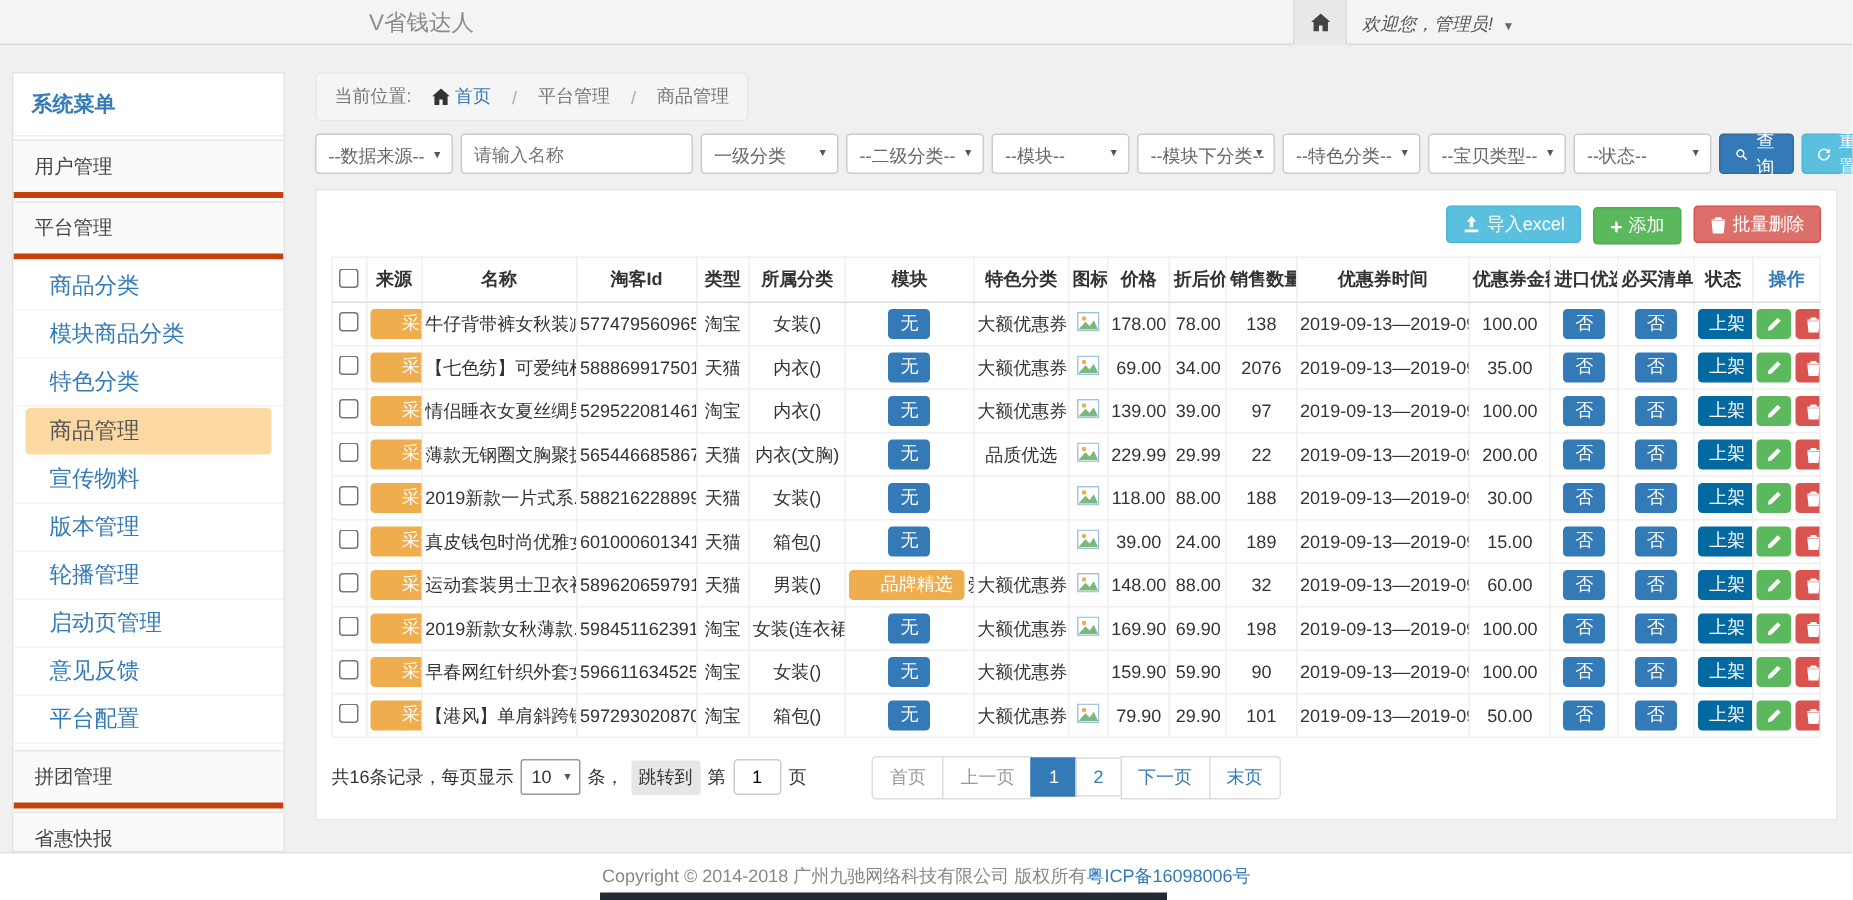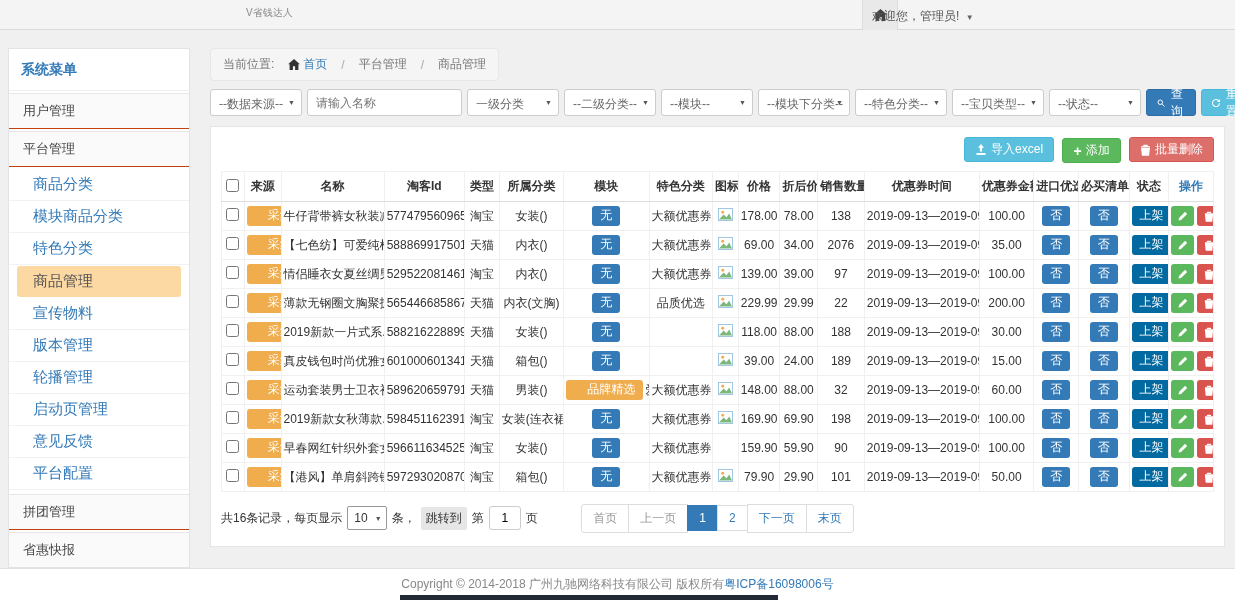--- a/index.html
+++ b/index.html
@@ -2,29 +2,29 @@
 <html><head>
 <meta charset="utf-8">
 <style>
   * { box-sizing: border-box; margin: 0; padding: 0; }
   html,body { width:1235px; height:600px; overflow:hidden; }
   body { font-family:"Liberation Sans","DejaVu Sans",sans-serif; background:#f0f0f0; color:#333; font-size:12px; }
   .page { position:relative; width:1235px; height:600px; overflow:hidden; }
 
   
   .topbar { position:absolute; top:0; left:0; right:0; height:30px; background:#f4f4f4; border-bottom:1px solid #d9d9d9; }
-  .topbar .app-title { position:absolute; left:246px; top:6px; font-size:10px; color:#8a8a8a; }
+  .topbar .app-title { position:absolute; left:246px; top:6px; font-size:15px; color:#8a8a8a; }
   .topbar .home-cell { position:absolute; left:862px; top:0; width:36px; height:30px; background:#e9e9e9; border-left:1px solid #dcdcdc; border-right:1px solid #dcdcdc; display:flex; align-items:center; justify-content:center; cursor:pointer; }
-  .topbar .welcome { position:absolute; left:872px; top:8px; color:#555; cursor:pointer; }
+  .topbar .welcome { position:absolute; left:908px; top:8px; color:#555; cursor:pointer;font-style:italic; }
   .topbar .welcome .caret { font-size:8px; color:#666; margin-left:3px; }
 
   
   .sidebar { position:absolute; left:8px; top:48px; width:182px; height:520px; background:#fff; border:1px solid #e3e3e3; overflow:hidden; }
   .side-title { padding:12px 12px 11px; color:#337ab7; font-weight:bold; font-size:14px; border-bottom:1px solid #eee; }
-  .side-group { padding:8px 14px; background:#fafafa; border-top:1px solid #e7e7e7; border-bottom:1px solid #c2410c; margin-top:2px; font-size:13px; color:#444; cursor:pointer; }
+  .side-group { padding:8px 14px; background:#fafafa; border-top:1px solid #e7e7e7; border-bottom:4px solid #c2410c; margin-top:2px; font-size:13px; color:#444; cursor:pointer; }
   .side-sub { background:#fff; padding:2px 0; }
   .side-item { padding:6px 14px 6px 24px; font-size:15px; color:#337ab7; border-bottom:1px solid #f2f2f2; cursor:pointer; }
   .side-item.active { background:#fcd9a3; border-radius:3px; margin:1px 8px; padding:6px 16px; color:#555; border-bottom:none; }
 
   
   .main { position:absolute; left:210px; top:48px; width:1015px; }
   .breadcrumb { display:inline-flex; align-items:center; gap:14px; background:#f5f5f5; border:1px solid #e7e7e7; border-radius:4px; padding:7px 12px; color:#777; }
   .breadcrumb .home-link { color:#337ab7; cursor:pointer; display:inline-flex; align-items:center; gap:3px; }
   .breadcrumb .sep { color:#aaa; }
 

